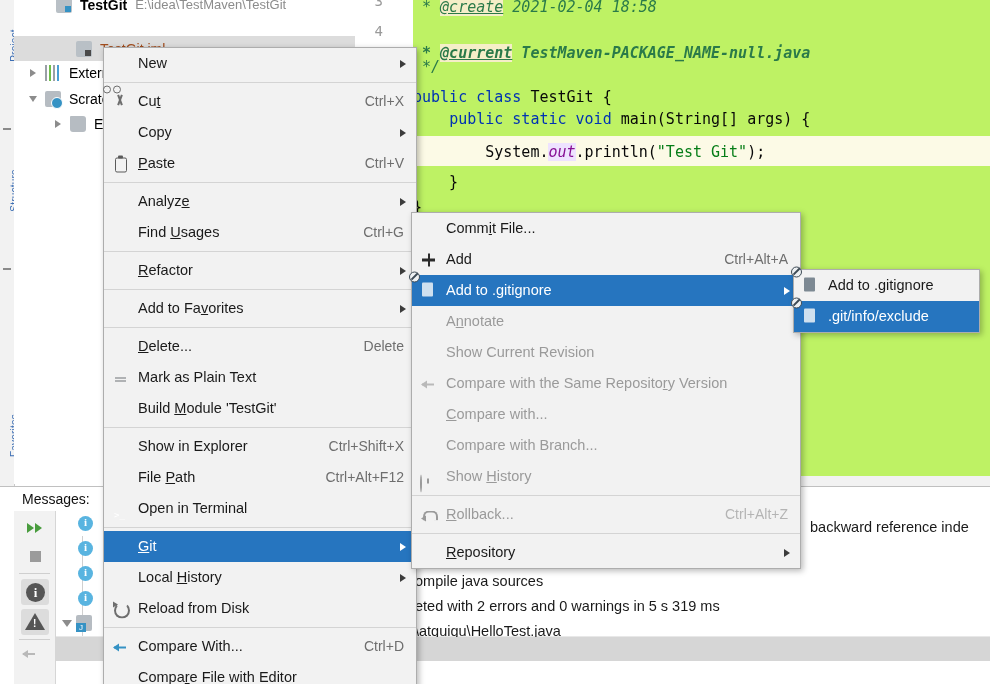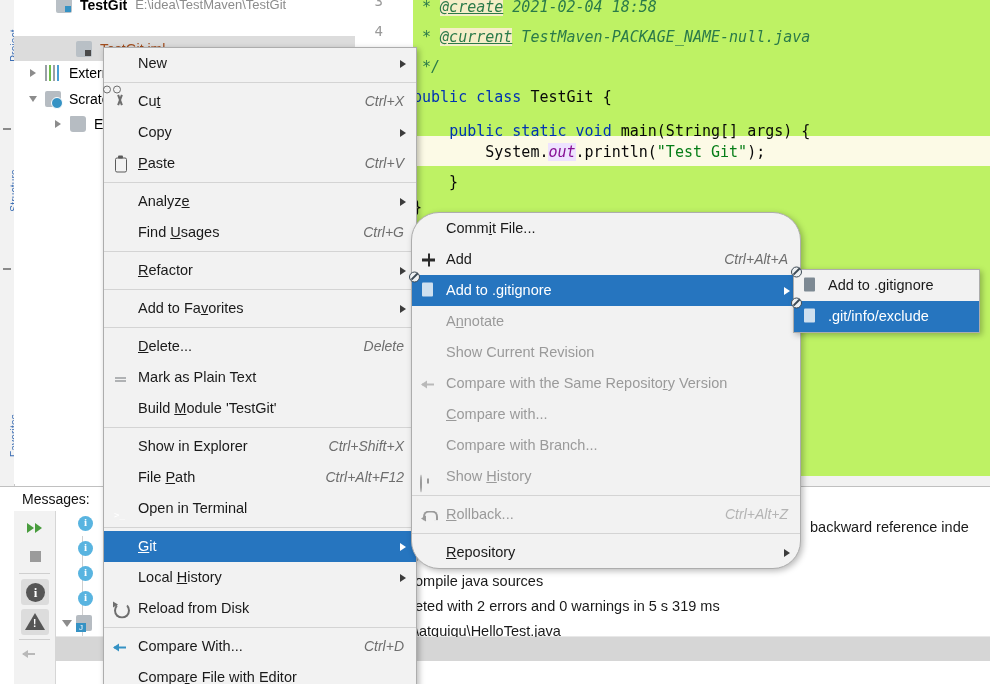--- a/index.html
+++ b/index.html
@@ -129,21 +129,21 @@
     position:absolute; background:#f2f2f2;
     border:1px solid #adadad; box-shadow:2px 2px 6px rgba(0,0,0,.28);
     padding:0; z-index:50;
   }
   .mi {
     position:relative; height:31px; line-height:31px; display:flex; align-items:center;
     font-size:14.5px; color:#1a1a1a; white-space:nowrap; padding:0 0 0 0;
   }
   .mi .mlabel { position:absolute; left:34px; }
   .mi .mlabel u { text-decoration: underline; }
-  .mi .maccel { position:absolute; right:12px; color:#6e6e6e; font-size:14px;font-style:italic; }
+  .mi .maccel { position:absolute; right:12px; color:#6e6e6e; font-size:14px; }
   .mi .micon  { position:absolute; left:8px; top:50%; transform:translateY(-50%); width:17px; height:17px; }
   .mi .marrow {
     position:absolute; right:10px; width:0; height:0;
     border-left:6px solid #3c3c3c; border-top:4.5px solid transparent; border-bottom:4.5px solid transparent;
   }
   .mi.sel { background:#2675bf; color:#ffffff; }
   .mi.sel .marrow { border-left-color:#ffffff; }
   .mi.disabled { color:#9a9a9a; }
   .mi.disabled .maccel { color:#b4b4b4; }
   .msep { height:1px; background:#d4d4d4; margin:3px 0; }
@@ -240,24 +240,24 @@
         <span class="b-bot2"></span>
     </div>
     <div class="fold" style="top:173px;"></div>
     <div class="fold-stem" style="top:68px;height:36px;"></div>
   </div>
 
   <div class="editor">
     <div class="hl-line" style="top:136px;"></div>
 
     <div class="eline" style="top:-8px;"><span class="cm"> * </span><span class="tagmark">@create</span><span class="cm"> 2021-02-04 18:58</span></div>
-    <div class="eline" style="top:22px;"><span class="cm"> * </span><span class="tagmark">@current</span><span class="cm"> TestMaven-PACKAGE_NAME-null.java</span></div>
+    <div class="eline" style="top:38px;font-weight:bold;"><span class="cm"> * </span><span class="tagmark">@current</span><span class="cm"> TestMaven-PACKAGE_NAME-null.java</span></div>
     <div class="eline" style="top:52px;"><span class="cm"> */</span></div>
     <div class="eline" style="top:82px;"><span class="kw">public class </span><span class="plain">TestGit {</span></div>
-    <div class="eline" style="top:116px;text-align:center;"><span class="plain">    </span><span class="kw">public static void </span><span class="plain">main(String[] args) {</span></div>
+    <div class="eline" style="top:104px;text-align:center;"><span class="plain">    </span><span class="kw">public static void </span><span class="plain">main(String[] args) {</span></div>
     <div class="eline" style="top:137px;"><span class="plain">        System.</span><span class="fld">out</span><span class="plain">.println(</span><span class="str">"Test Git"</span><span class="plain">);</span></div>
     <div class="eline" style="top:167px;"><span class="plain">    }</span></div>
     <div class="eline" style="top:192px;"><span class="plain">}</span></div>
   </div>
   <div class="editor-bottom-scroll">
       <div class="thumb"></div>
     </div>
 
   <div class="messages-panel">
     <div class="messages-title">Messages:</div>
@@ -405,21 +405,21 @@
       <div class="mi">
         <span class="micon"><span class="g-compare"></span></span>
         <span class="mlabel">Compare With...</span>
         <span class="maccel">Ctrl+D</span>
       </div>
       <div class="mi">
         <span class="mlabel">Compa<u>r</u>e File with Editor</span>
       </div>
     </div>
 
-  <div class="menu" id="menu2" style="left:411px; top:212px; width:388px;border-radius:28px;">
+  <div class="menu" id="menu2" style="left:411px; top:212px; width:388px;">
       <div class="mi">
         <span class="mlabel">Comm<u>i</u>t File...</span>
       </div>
       <div class="mi">
         <span class="micon"><span class="g-plus"></span></span>
         <span class="mlabel">Add</span>
         <span class="maccel">Ctrl+Alt+A</span>
       </div>
       <div class="mi sel">
         <span class="micon"><span class="g-gitignore"><i class="pg"></i><i class="cn"></i></span></span>

